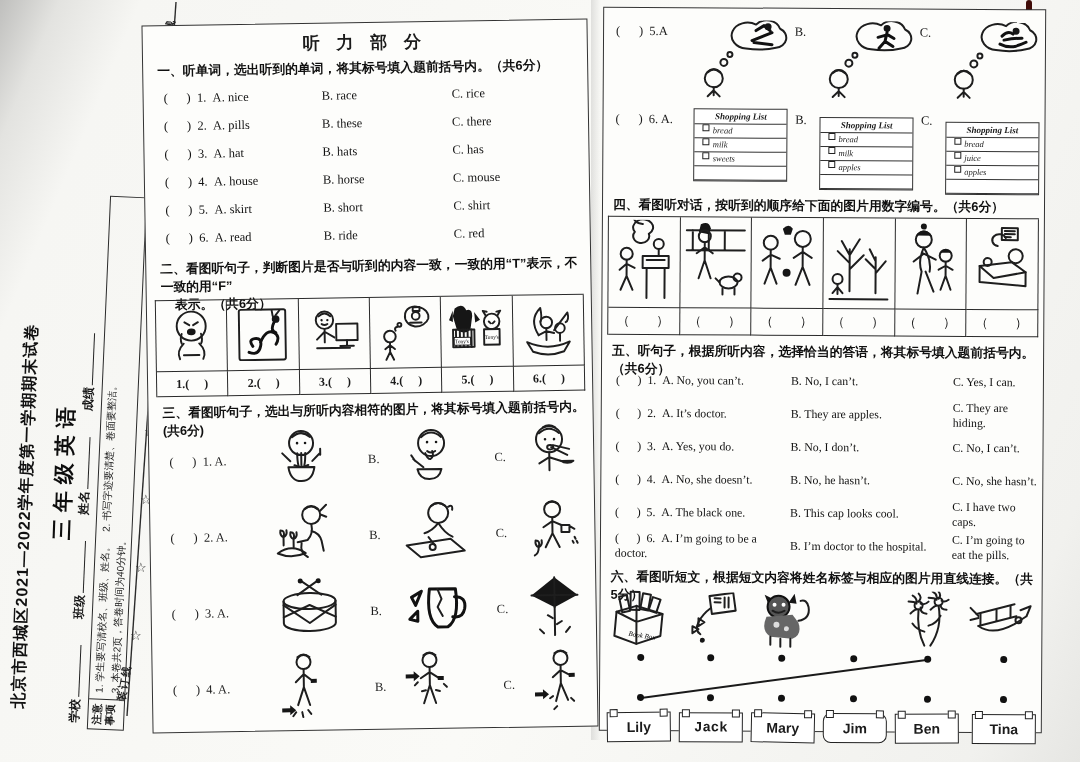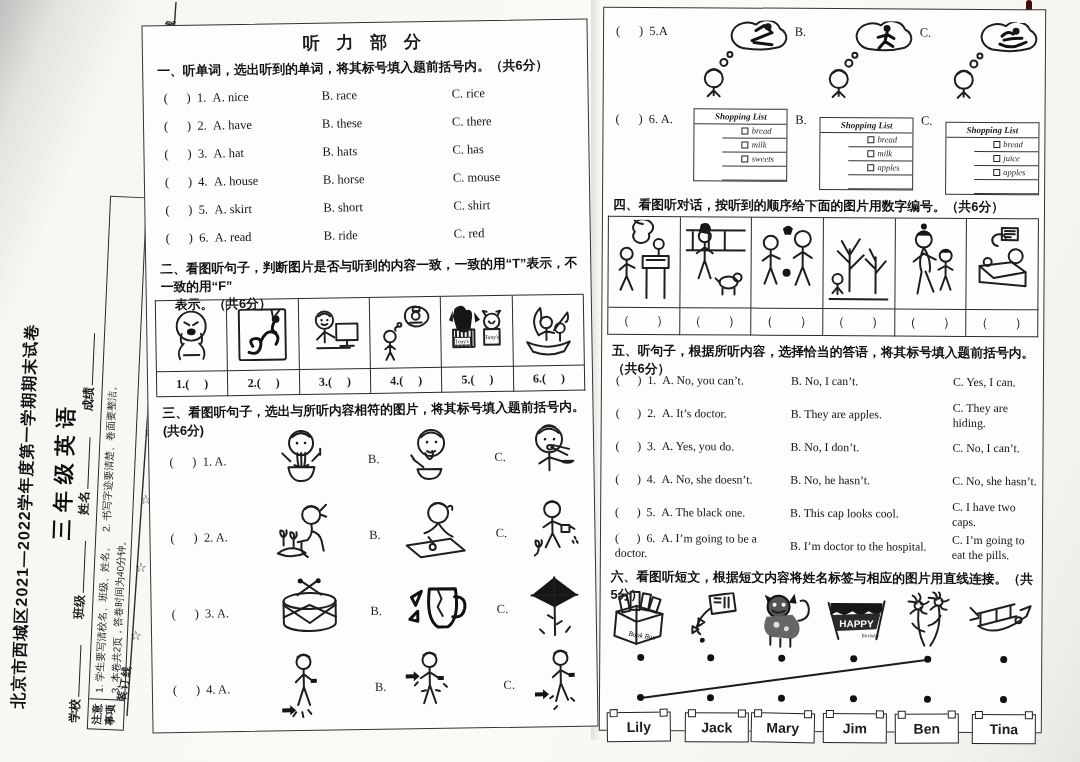--- a/index.html
+++ b/index.html
@@ -50,36 +50,36 @@
   .pictable .img{height:70px;}
   .pictable .lbl{height:24px;font:700 12px "Liberation Serif",serif;}
   .pictable4 .img{height:90px;}
   .pictable4 .lbl{height:26px;font:400 13px "Liberation Serif",serif;letter-spacing:1px;}
   
   .optrow{display:flex;align-items:center;}
   .optrow .tag{font:400 12.5px "Liberation Serif",serif;white-space:nowrap;}
   
   .slist{width:92px;border:1.2px solid #333;background:#fff;font-family:"Liberation Serif",serif;}
   .slist .st{font:italic 700 9px/14px "Liberation Serif",serif;text-align:center;border-bottom:1.2px solid #333;}
-  .slist .si{font:italic 400 8.5px/13px "Liberation Serif",serif;border-bottom:1.2px solid #333;padding-left:19px;display:flex;align-items:center;gap:3px;margin-left:28px;}
+  .slist .si{font:italic 400 8.5px/13px "Liberation Serif",serif;border-bottom:1.2px solid #333;padding-left:8px;display:flex;align-items:flex-start;gap:3px;}
   .slist .si.empty{height:13px;}
   .sq{display:inline-block;width:5px;height:5px;border:1.2px solid #222;background:#fff;}
   
   .row5{display:grid;grid-template-columns:175px 162px 1fr;align-items:center;height:33px;}
   .row5 .en{font-size:11.8px;}
   
   .match{position:absolute;}
   .dot{position:absolute;width:7px;height:7px;border-radius:50%;background:#111;}
   .plates{position:absolute;left:0;top:122px;width:430px;height:32px;}
   .plate{position:absolute;top:0;width:62px;height:28px;border:1.8px solid #222;background:#fff;
     font:700 14px/28px "Liberation Sans",sans-serif;text-align:center;}
   .plate i{position:absolute;width:6px;height:6px;border:1.5px solid #222;background:#fff;top:-4px;}
   .plate i.l{left:2px;} .plate i.r{right:2px;}
-  .plate:nth-child(1){left:1px;transform:rotate(-1deg);}  .plate:nth-child(2){left:79px;}
-  .plate:nth-child(3){left:145px;transform:rotate(.8deg);}.plate:nth-child(4){left:217px;}
+  .plate:nth-child(1){left:1px;transform:rotate(-1deg);}  .plate:nth-child(2){left:73px;font-family:Liberation Mono, monospace;}
+  .plate:nth-child(3){left:145px;transform:rotate(.8deg);}.plate:nth-child(4){left:217px;border-radius:8px;}
   .plate:nth-child(5){left:289px;transform:rotate(-.6deg);}.plate:nth-child(6){left:366px;}
   .footer{position:absolute;left:0;top:737px;width:1080px;text-align:center;font:400 12px "Liberation Sans",sans-serif;color:#222;}
 </style>
 </head>
 <body>
 
 <div class="scan">
 
   <svg class="overlay">
     <line x1="176" y1="2" x2="127" y2="716" stroke="#2b2b2b" stroke-width="1.4"></line>
@@ -127,21 +127,21 @@
     <div class="sec big-title" style="left:0;top:8px;width:444px;">听 力 部 分</div>
 
     <div class="sec h" style="left:14px;top:36px;width:420px;">一、听单词，选出听到的单词，将其标号填入题前括号内。（共6分）</div>
     <div class="sec" style="left:20px;top:58px;width:412px;">
         <div class="row1">
         <span class="en"><span class="parenno">(&nbsp;&nbsp;&nbsp;&nbsp;&nbsp;&nbsp;)</span>&nbsp;&nbsp;<span>1.</span>&nbsp;&nbsp;<span>A. nice</span></span>
         <span class="en">B. race</span>
         <span class="en">C. rice</span>
       </div>
         <div class="row1">
-        <span class="en"><span class="parenno">(&nbsp;&nbsp;&nbsp;&nbsp;&nbsp;&nbsp;)</span>&nbsp;&nbsp;<span>2.</span>&nbsp;&nbsp;<span>A. have</span></span>
+        <span class="en"><span class="parenno">(&nbsp;&nbsp;&nbsp;&nbsp;&nbsp;&nbsp;)</span>&nbsp;&nbsp;<span>2.</span>&nbsp;&nbsp;<span>A. pills</span></span>
         <span class="en">B. these</span>
         <span class="en">C. there</span>
       </div>
         <div class="row1">
         <span class="en"><span class="parenno">(&nbsp;&nbsp;&nbsp;&nbsp;&nbsp;&nbsp;)</span>&nbsp;&nbsp;<span>3.</span>&nbsp;&nbsp;<span>A. hat</span></span>
         <span class="en">B. hats</span>
         <span class="en">C. has</span>
       </div>
         <div class="row1">
         <span class="en"><span class="parenno">(&nbsp;&nbsp;&nbsp;&nbsp;&nbsp;&nbsp;)</span>&nbsp;&nbsp;<span>4.</span>&nbsp;&nbsp;<span>A. house</span></span>
@@ -584,27 +584,20 @@
             <path class="fill" d="M14 14 l-4 -10 8 4 Z M34 12 l6 -9 2 10 Z"></path>
             <circle class="ink" cx="24" cy="16" r="11" style="fill:#555;stroke:#111;"></circle>
             <circle style="fill:#fff" cx="20" cy="14" r="2"></circle>
             <circle style="fill:#fff" cx="29" cy="14" r="2"></circle>
             <path class="ink" d="M18 20 q6 4 12 0" stroke="#fff"></path>
             <path class="fill" d="M12 26 q-6 14 4 20 l22 2 q10 -4 6 -16 l-6 -8 Z" style="fill:#666;"></path>
             <path class="ink" d="M16 46 v8 M26 48 v8 M36 48 v8" stroke-width="2.4"></path>
             <path class="ink" d="M44 30 q12 -2 10 -14 q-2 -8 -8 -6" stroke-width="2.4"></path>
             <circle style="fill:#ddd" cx="22" cy="34" r="3"></circle>
             <circle style="fill:#ddd" cx="32" cy="38" r="2.5"></circle>
-          </svg></span>
-      <span style="position:absolute;left:218px;top:2px;"><svg width="64" height="54" viewBox="0 0 64 54">
-            <path class="ink" d="M4 10 l10 36 M60 8 l-8 38" stroke-width="1.4"></path>
-            <path class="fill" d="M6 10 h52 v8 l-6 4 -8 -4 -8 5 -8 -5 -8 4 -8 -3 -6 3 Z"></path>
-            <path class="fill" d="M8 22 l48 -2 -4 16 -40 2 Z" style="fill:#2a2a2a;"></path>
-            <text x="32" y="34" font-size="10" font-weight="bold" fill="#fff" text-anchor="middle" style="font-family:'Liberation Sans',sans-serif;">HAPPY</text>
-            <text x="46" y="44" font-size="5" font-style="italic" fill="#222" text-anchor="middle">Birthday</text>
           </svg></span>
       <span style="position:absolute;left:296px;top:0;"><svg width="52" height="58" viewBox="0 0 52 58">
             <g class="ink" stroke-width="1.6">
               <circle cx="16" cy="14" r="4"></circle>
               <path d="M16 2 q4 4 0 8 M26 10 q-4 4 -8 2 M24 22 q-6 0 -6 -6 M8 22 q4 -4 6 -4 M6 10 q6 0 8 2 M10 4 q4 2 4 6"></path>
               <circle cx="36" cy="10" r="4"></circle>
               <path d="M36 0 q3 4 0 7 M46 8 q-4 3 -7 1 M44 18 q-6 0 -6 -5 M28 18 q4 -4 6 -4 M26 6 q6 0 8 2 M30 0 q4 2 4 5"></path>
               <path d="M16 18 q-2 20 6 36 M36 14 q4 22 -8 40 M22 40 q-8 -2 -12 -8 M26 34 q8 -2 12 -10"></path>
             </g>
           </svg></span>

